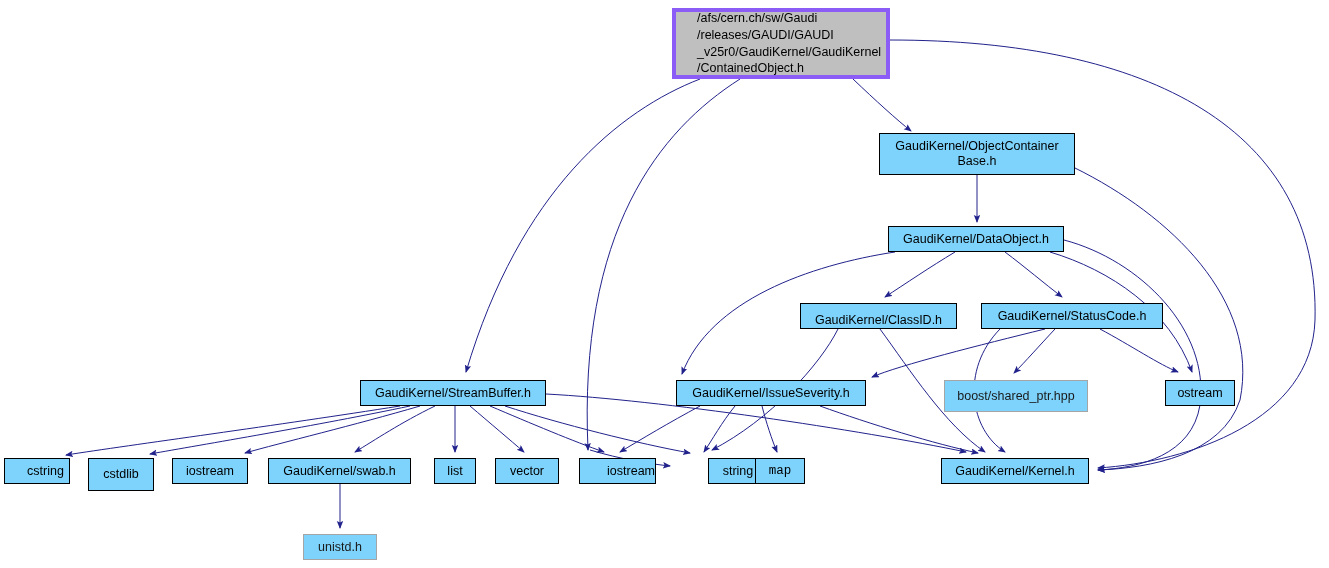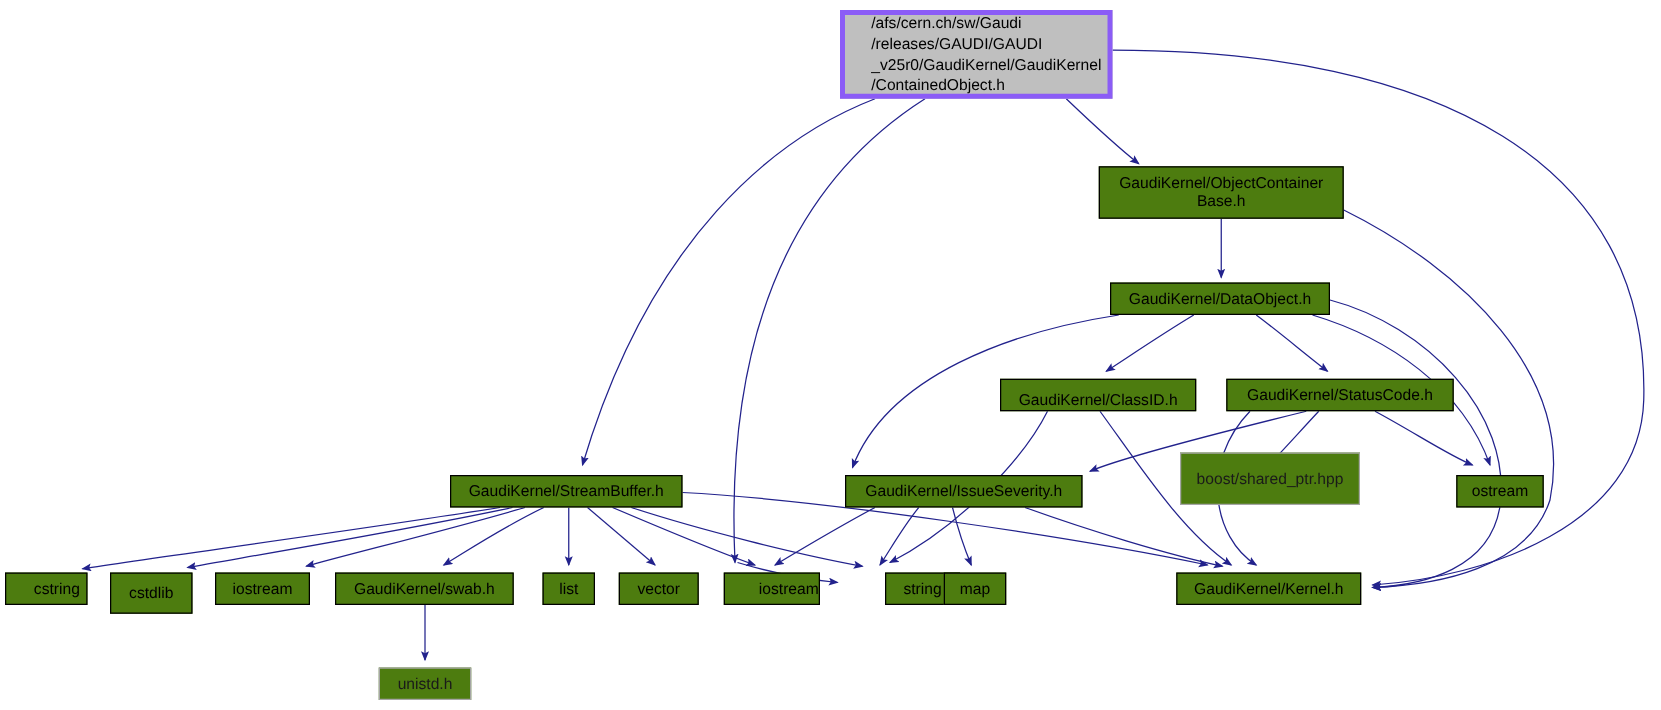--- a/index.html
+++ b/index.html
@@ -25,21 +25,21 @@
     width: 1329px;
     height: 568px;
   }
   .graph-node {
     position: absolute;
     box-sizing: border-box;
     display: flex;
     align-items: center;
     justify-content: center;
     text-align: center;
-    background: #4d7c0f;
+    background: #7dd3fc;
     border: 1px solid #000000;
     color: #000000;
     font-family: "Liberation Sans", sans-serif;
     font-size: 12.5px;
     line-height: 15px;
     letter-spacing: 0px;
     white-space: pre-line;
     z-index: 5;
   }
   .graph-node.root-node {
@@ -114,27 +114,27 @@
 /releases/GAUDI/GAUDI
 _v25r0/GaudiKernel/GaudiKernel
          /ContainedObject.h</span></div>
       <div class="graph-node" style="left: 879px; top: 133px; width: 196px; height: 42px;"><span class="node-label">GaudiKernel/ObjectContainer
 Base.h</span></div>
       <div class="graph-node" style="left: 888px; top: 226px; width: 176px; height: 26px;"><span class="node-label">GaudiKernel/DataObject.h</span></div>
       <div class="graph-node" style="left: 800px; top: 303px; width: 157px; height: 26px; align-items: flex-end;"><span class="node-label">GaudiKernel/ClassID.h</span></div>
       <div class="graph-node" style="left: 981px; top: 303px; width: 182px; height: 26px;"><span class="node-label">GaudiKernel/StatusCode.h</span></div>
       <div class="graph-node" style="left: 360px; top: 380px; width: 186px; height: 26px;"><span class="node-label">GaudiKernel/StreamBuffer.h</span></div>
       <div class="graph-node" style="left: 676px; top: 380px; width: 190px; height: 26px;"><span class="node-label">GaudiKernel/IssueSeverity.h</span></div>
-      <div class="graph-node muted-node" style="left: 944px; top: 362px; width: 144px; height: 42px;"><span class="node-label">boost/shared_ptr.hpp</span></div>
+      <div class="graph-node muted-node" style="left: 944px; top: 380px; width: 144px; height: 32px;"><span class="node-label">boost/shared_ptr.hpp</span></div>
       <div class="graph-node" style="left: 1165px; top: 380px; width: 70px; height: 26px;"><span class="node-label">ostream</span></div>
       <div class="graph-node" style="left: 4px; top: 458px; width: 66px; height: 26px; padding-left: 17px;"><span class="node-label">cstring</span></div>
       <div class="graph-node" style="left: 88px; top: 458px; width: 66px; height: 33px;"><span class="node-label">cstdlib</span></div>
       <div class="graph-node" style="left: 172px; top: 458px; width: 76px; height: 26px;"><span class="node-label">iostream</span></div>
       <div class="graph-node" style="left: 268px; top: 458px; width: 143px; height: 26px;"><span class="node-label">GaudiKernel/swab.h</span></div>
       <div class="graph-node" style="left: 434px; top: 458px; width: 42px; height: 26px;"><span class="node-label">list</span></div>
       <div class="graph-node" style="left: 495px; top: 458px; width: 64px; height: 26px;"><span class="node-label">vector</span></div>
       <div class="graph-node" style="left: 579px; top: 458px; width: 77px; height: 26px; text-align: right;"><span class="node-label">iostream</span></div>
       <div class="graph-node" style="left: 708px; top: 458px; width: 60px; height: 26px;"><span class="node-label">string</span></div>
-      <div class="graph-node" style="left: 755px; top: 458px; width: 50px; height: 26px;"><span class="node-label">map</span></div>
+      <div class="graph-node" style="left: 755px; top: 458px; width: 50px; height: 26px; font-family: Liberation Mono, monospace;"><span class="node-label">map</span></div>
       <div class="graph-node" style="left: 941px; top: 458px; width: 148px; height: 26px;"><span class="node-label">GaudiKernel/Kernel.h</span></div>
       <div class="graph-node muted-node" style="left: 303px; top: 534px; width: 74px; height: 26px;"><span class="node-label">unistd.h</span></div>
     </div>
 </div>
 
 </body></html>

